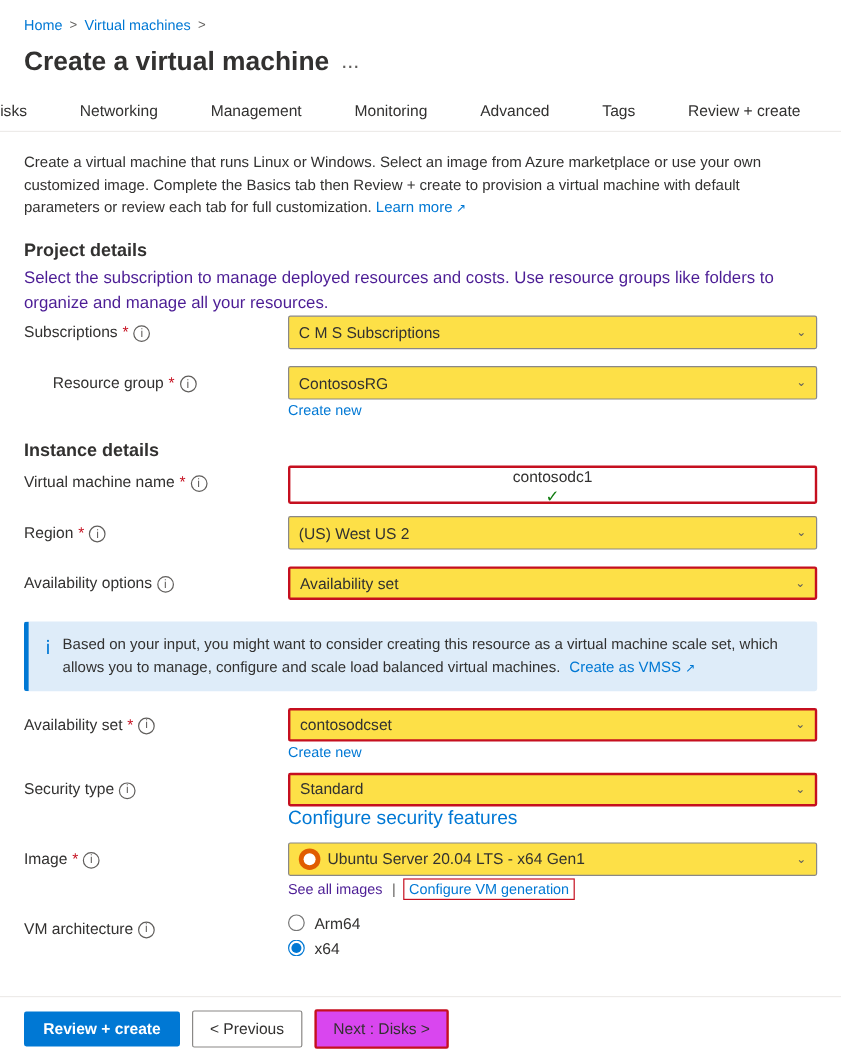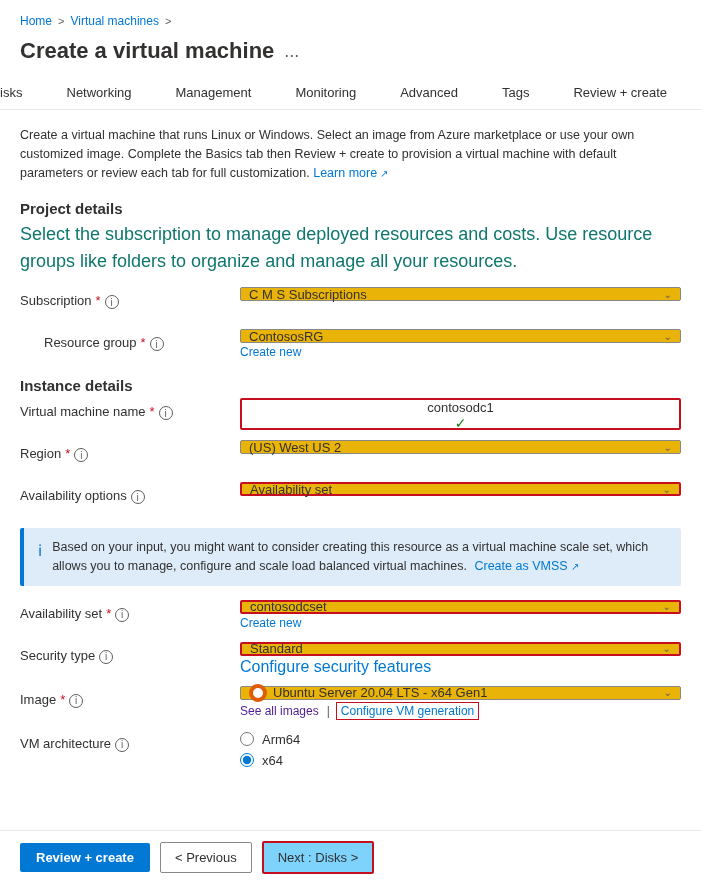--- a/index.html
+++ b/index.html
@@ -13,27 +13,27 @@
     .page-title .ellipsis { color: #605e5c; font-size: 18px; cursor: pointer; }
     .tabs { display: flex; border-bottom: 1px solid #edebe9; padding: 0 20px; gap: 16px; justify-content: flex-end; }
     .tab { padding: 8px 14px; font-size: 13px; cursor: pointer; color: #323130; border: none; background: none; white-space: nowrap; position: relative; }
     .tab.active { color: #0078d4; border-bottom: 2px solid #0078d4; font-weight: 600; outline: 2px solid #c50f1f; outline-offset: 1px; }
     .tab.review {  }
     .content { padding: 16px 20px; }
     .description { font-size: 12.5px; color: #323130; line-height: 1.5; margin-bottom: 4px; }
     .learn-link { color: #0078d4; text-decoration: none; font-size: 12.5px; }
     .learn-link::after { content: ' ↗'; font-size: 10px; }
     .section-title { font-size: 15px; font-weight: 600; color: #323130; margin: 18px 0 4px 0; }
-    .section-desc { font-size: 18px; color: #0f766e; line-height: 1.5; margin-bottom: 12px; }
+    .section-desc { font-size: 14px; color: #4c1d95; line-height: 1.5; margin-bottom: 0; }
     .form-row { display: flex; align-items: flex-start; margin-bottom: 10px; min-height: 32px; }
     .form-label { width: 220px; min-width: 220px; font-size: 13px; color: #323130; padding-top: 6px; display: flex; align-items: flex-start; gap: 4px; }
     .form-label .req { color: #c50f1f; }
     .form-label .info-icon { width: 14px; height: 14px; border: 1px solid #605e5c; border-radius: 50%; font-size: 10px; display: inline-flex; align-items: center; justify-content: center; color: #605e5c; cursor: pointer; margin-top: 2px; flex-shrink: 0; }
     .form-control { flex: 1; }
-    .select-box { width: 100%; height: 14px; border: 1px solid #8a8886; border-radius: 2px; background: #eab308; padding: 0 8px; font-size: 13px; color: #323130; display: flex; align-items: center; justify-content: space-between; cursor: pointer; }
+    .select-box { width: 100%; height: 28px; border: 1px solid #8a8886; border-radius: 2px; background: #fde047; padding: 0 8px; font-size: 13px; color: #323130; display: flex; align-items: center; justify-content: space-between; cursor: pointer; }
     .select-box .chevron { color: #605e5c; font-size: 10px; }
     .input-box { width: 100%; height: 32px; border: 1px solid #8a8886; border-radius: 2px; background: #fff; padding: 0 8px; font-size: 13px; color: #323130; display: flex; align-items: center; justify-content: space-between; }
     .input-box.red-outline { border: 2px solid #c50f1f; flex-direction: column; }
     .select-box.red-outline { border: 2px solid #c50f1f; }
     .checkmark { color: #107c10; font-size: 14px; }
     .create-new { color: #0078d4; font-size: 12px; cursor: pointer; text-decoration: none; display: block; margin-top: 2px; }
     .resource-group-row { display: flex; align-items: flex-start; margin-bottom: 10px; }
     .resource-group-label { width: 220px; min-width: 220px; display: flex; align-items: flex-start; gap: 4px; padding-top: 6px; padding-left: 24px; }
     .info-box { background: #deecf9; border-left: 4px solid #0078d4; padding: 10px 14px; margin: 14px 0; display: flex; gap: 10px; font-size: 12.5px; line-height: 1.5; border-radius: 2px; }
     .info-box .info-icon-blue { color: #0078d4; font-size: 16px; flex-shrink: 0; margin-top: 1px; }
@@ -41,21 +41,21 @@
     .configure-link { color: #0078d4; font-size: 16px; cursor: pointer; text-decoration: none; display: block; margin-top: 2px; }
     .image-row { display: flex; align-items: center; gap: 6px; }
     .ubuntu-icon { width: 18px; height: 18px; background: #e05c00; border-radius: 50%; display: inline-flex; align-items: center; justify-content: center; flex-shrink: 0; }
     .ubuntu-icon svg { width: 12px; height: 12px; fill: white; }
     .radio-group { display: flex; flex-direction: column; gap: 6px; margin-top: 2px; }
     .radio-item { display: flex; align-items: center; gap: 8px; font-size: 13px; }
     .radio-item input[type=radio] { accent-color: #0078d4; width: 14px; height: 14px; }
     .footer { position: fixed; bottom: 0; left: 0; width: 701px; background: #fff; border-top: 1px solid #edebe9; padding: 10px 20px; display: flex; align-items: center; gap: 10px; }
     .btn-primary { background: #0078d4; color: #fff; border: none; padding: 7px 16px; font-size: 13px; cursor: pointer; border-radius: 2px; font-weight: 600; }
     .btn-secondary { background: #fff; color: #323130; border: 1px solid #8a8886; padding: 7px 14px; font-size: 13px; cursor: pointer; border-radius: 2px; }
-    .btn-next { background: #7dd3fc; color: #323130; border: 2px solid #c50f1f; padding: 7px 14px; font-size: 13px; cursor: pointer; border-radius: 2px; }
+    .btn-next { background: #d946ef; color: #323130; border: 2px solid #c50f1f; padding: 7px 14px; font-size: 13px; cursor: pointer; border-radius: 2px; }
     .main-content { padding-bottom: 70px; }
     .see-images { color: #4c1d95; font-size: 12px; margin-right: 8px; }
     .see-images-row { margin-top: 2px; display: flex; align-items: center; gap: 0; }
   </style>
 </head>
 <body>
 
 <div class="main-content">
 
   <div class="breadcrumb">
@@ -86,21 +86,21 @@
     <p class="description">
       <span>Create a virtual machine that runs Linux or Windows. Select an image from Azure marketplace or use your own customized image. Complete the Basics tab then Review + create to provision a virtual machine with default parameters or review each tab for full customization.</span>
       <a class="learn-link">Learn more</a>
     </p>
 
     <div class="section-title">Project details</div>
     <p class="section-desc">Select the subscription to manage deployed resources and costs. Use resource groups like folders to organize and manage all your resources.</p>
 
     <div class="form-row">
       <div class="form-label">
-        <span>Subscription</span>
+        <span>Subscriptions</span>
         <span class="req">*</span>
         <span class="info-icon">i</span>
       </div>
       <div class="form-control">
         <div class="select-box">
           <span>C M S Subscriptions</span>
           <span class="chevron">⌄</span>
         </div>
       </div>
     </div>

